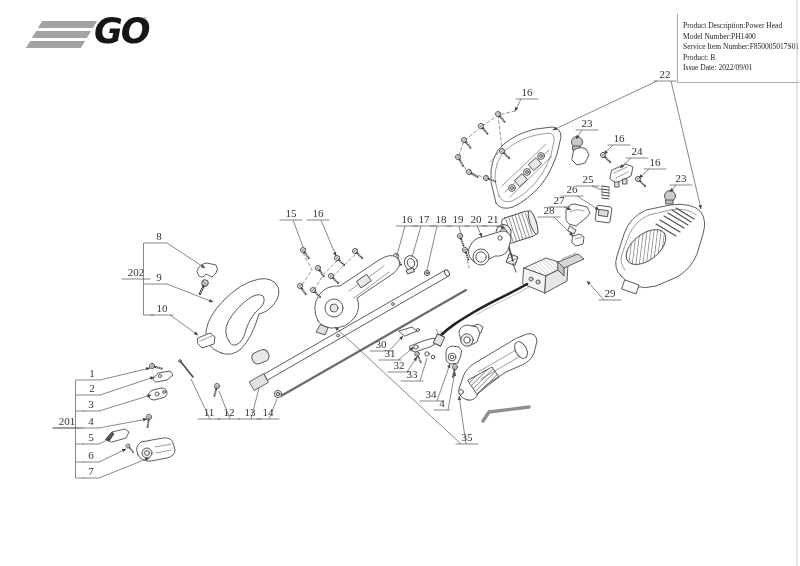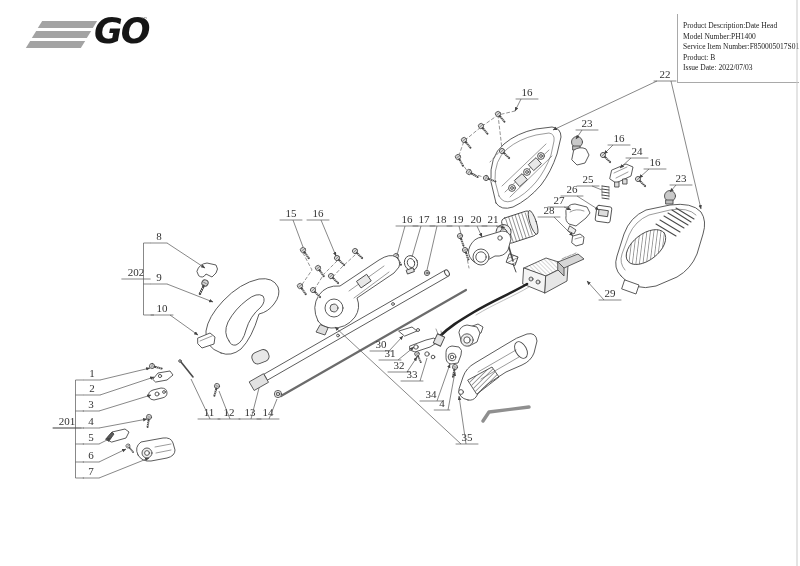--- a/index.html
+++ b/index.html
@@ -39,25 +39,25 @@
     <div class="bars">
         <i></i>
         <i></i>
         <i></i>
       </div>
     <span class="go">GO</span>
     <span class="tm">™</span>
   </div>
 
   <div class="titleblock">
-    <div>Product Description:Date Head</div>
+    <div>Product Description:Power Head</div>
     <div>Model Number:PH1400</div>
     <div>Service Item Number:F850005017S01</div>
     <div>Product: B</div>
-    <div>Issue Date: 2022/07/03</div>
+    <div>Issue Date: 2022/09/01</div>
   </div>
 
   <svg id="diagram-svg" width="800" height="566" viewBox="0 0 800 566">
     <defs>
       <marker id="arr" markerWidth="8" markerHeight="8" refX="5.6" refY="2.5" orient="auto">
         <path d="M0,0 L6,2.5 L0,5 Z" fill="#444"></path>
       </marker>
       <pattern id="hatch" width="3.5" height="3.5" patternTransform="rotate(45)" patternUnits="userSpaceOnUse">
         <line x1="0" y1="0" x2="0" y2="3.5" stroke="#555" stroke-width="1.1"></line>
       </pattern>

